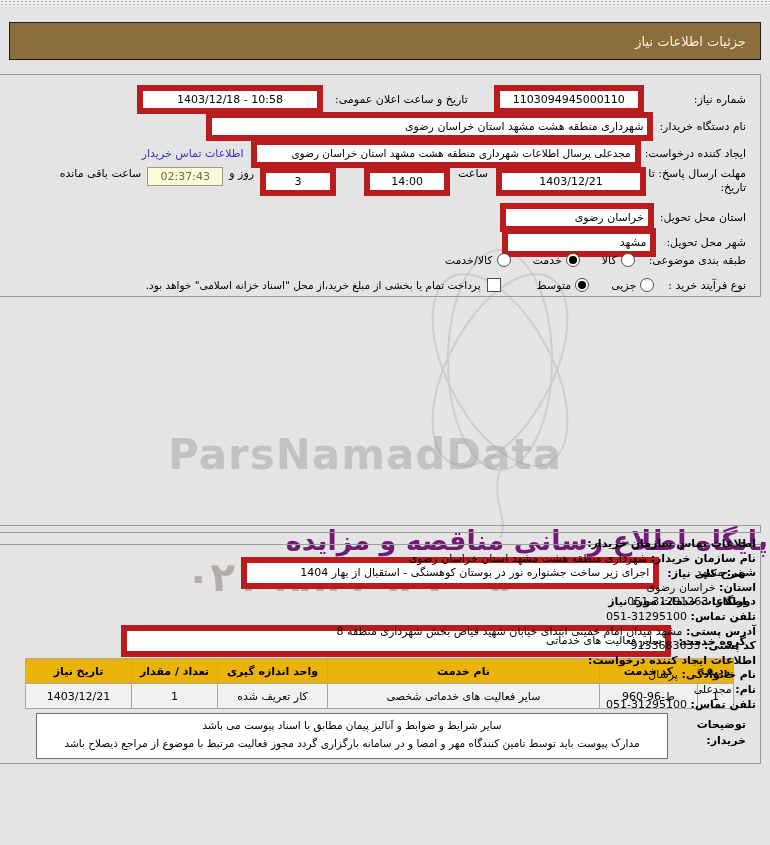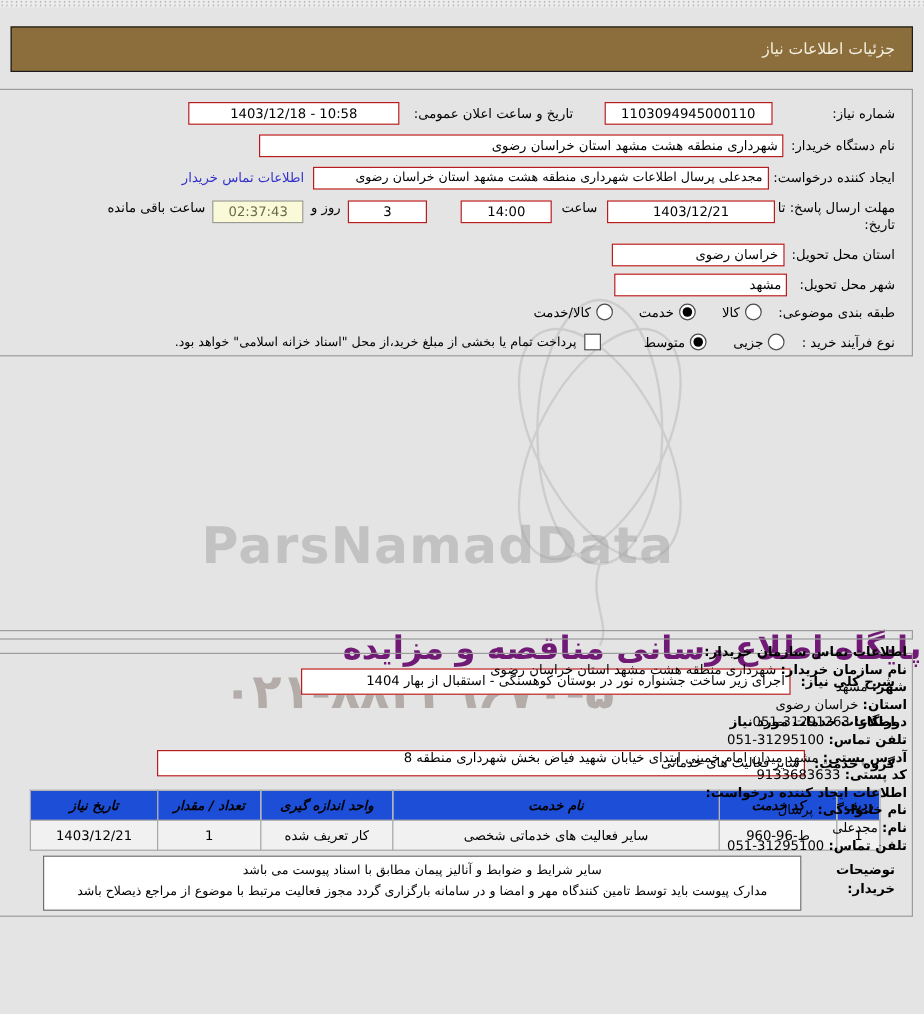--- a/index.html
+++ b/index.html
@@ -15,38 +15,38 @@
   .header{position:absolute;top:22px;left:9px;right:9px;height:38px;
     background:#8C6E3D;border:1px solid #1c1c1c;color:#F3EFDF;
     font-size:13px;line-height:38px;padding-right:14px;box-sizing:border-box;}
   .box{position:absolute;left:9px;right:9px;border:1px solid #9c9c9c;box-sizing:border-box;}
   #box1{top:74px;height:223px;}
   #divider-box{top:302px;height:8px;}
   #box2{top:313px;height:220px;}
   .row{position:absolute;right:14px;left:10px;display:flex;align-items:center;direction:rtl;}
   .lbl{white-space:nowrap;}
   .blbl{font-weight:bold;white-space:nowrap;}
-  .input{display:inline-block;background:#fff;border:1px solid #b91c1c;height:17px;
+  .input{display:inline-block;background:#fff;border:6px solid #b91c1c;height:17px;
     line-height:17px;padding:0 4px;box-sizing:content-box;overflow:hidden;white-space:nowrap;}
   .center{text-align:center;}
   .ltr{direction:ltr;}
   .code{direction:ltr;unicode-bidi:bidi-override;}
   .countdown{background:#FAFAD9;border:1px solid #9a9a9a;color:#6b6b45;}
   .radio{display:inline-block;width:12px;height:12px;border:1px solid #4d4d4d;border-radius:50%;
     background:#fff;flex:none;}
   .radio.checked{position:relative;}
   .radio.checked::after{content:"";position:absolute;left:2px;top:2px;width:8px;height:8px;
     border-radius:50%;background:#000;}
   .checkbox{display:inline-block;width:12px;height:12px;border:1px solid #4d4d4d;background:#fff;flex:none;}
   .opt{display:flex;align-items:flex-end;margin-left:22px;}
   .opt .optlbl{margin-right:4px;white-space:nowrap;}
   .link{color:#3333CC;cursor:pointer;white-space:nowrap;}
   table.svc{border-collapse:collapse;position:absolute;top:113px;right:26px;left:26px;width:708px;
     table-layout:fixed;}
-  table.svc th{background:#1d4ed8;font-weight:bold;font-style:italic;}
+  table.svc th{background:#eab308;font-weight:bold;}
   table.svc th,table.svc td{border:1px solid #a8a8a8;height:24px;text-align:center;
     font-size:11px;padding:0 3px;overflow:hidden;white-space:nowrap;}
   table.svc td{background:#f1f1f1;}
   .notesbox{background:#fff;border:1px solid #6e6e6e;height:40px;padding:2px 6px;
     text-align:center;line-height:18px;overflow:hidden;}
   .contact{position:absolute;top:537px;right:14px;left:14px;z-index:2;}
   .contact div{line-height:14.6px;}
   .contact b{font-weight:bold;}
   .wm{position:absolute;font-weight:bold;pointer-events:none;z-index:1;white-space:nowrap;}
   #wm-pars{top:430px;left:168px;font-size:42px;color:#9b9b9b;opacity:.45;letter-spacing:1px;

